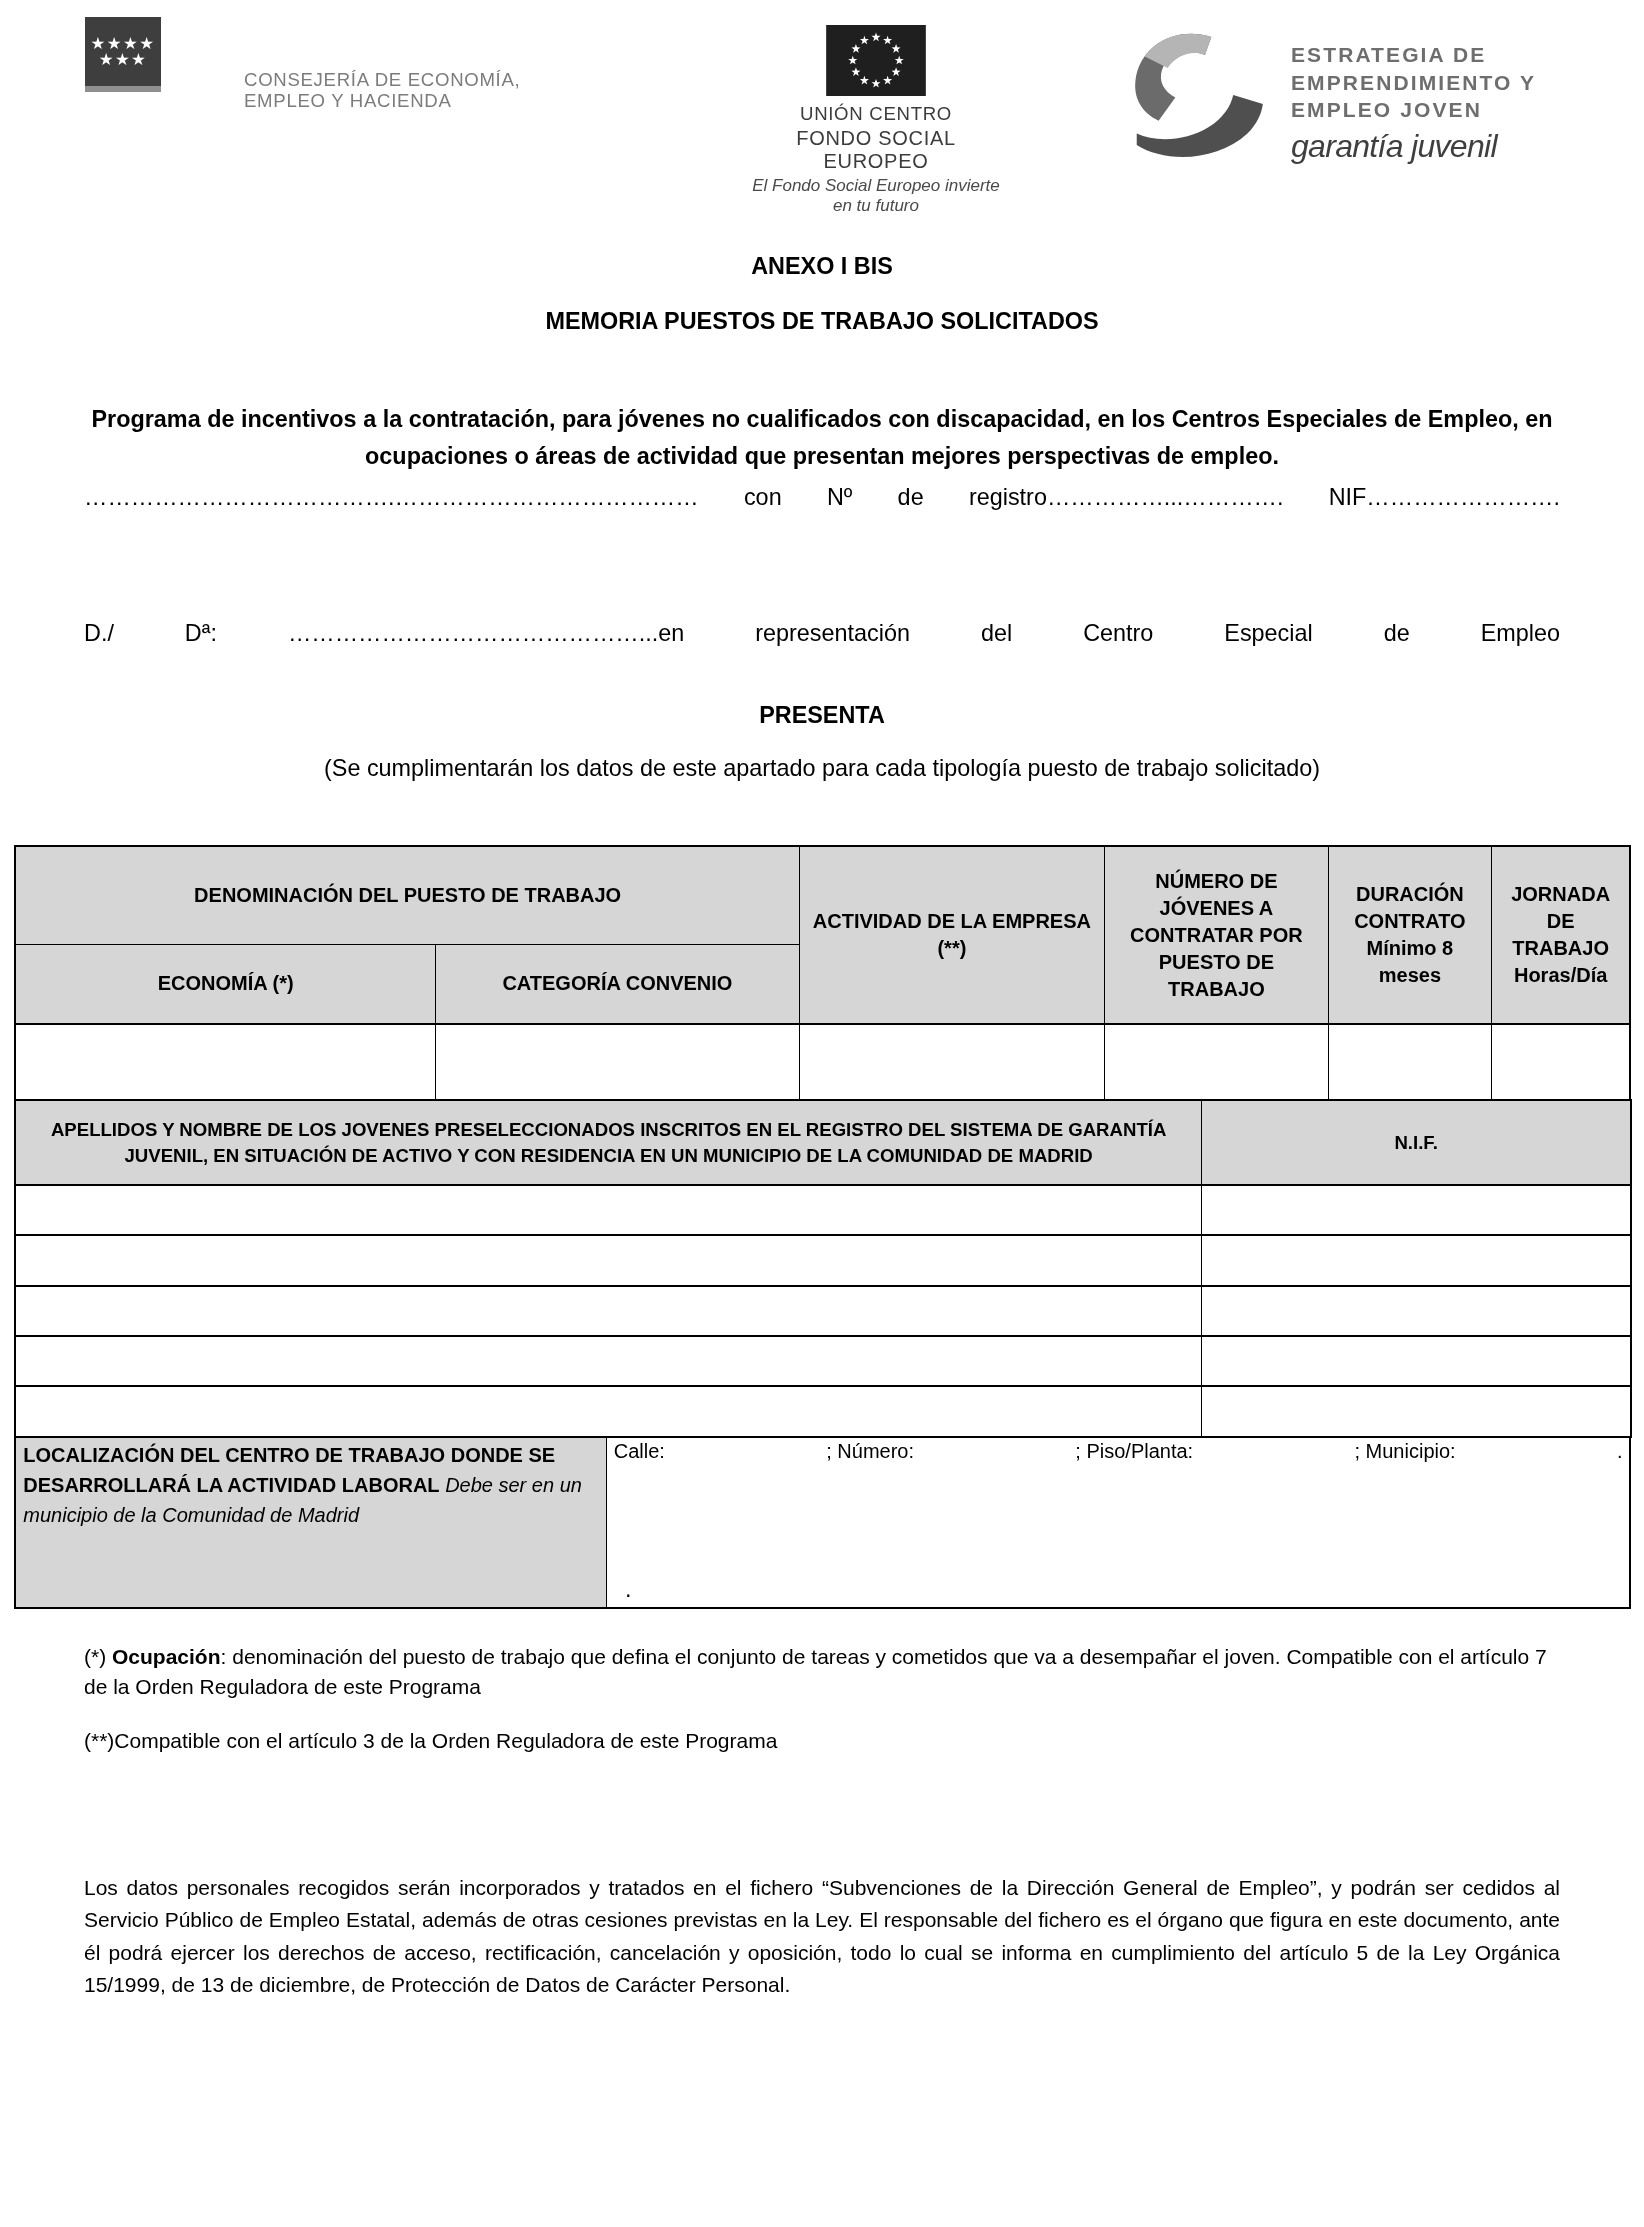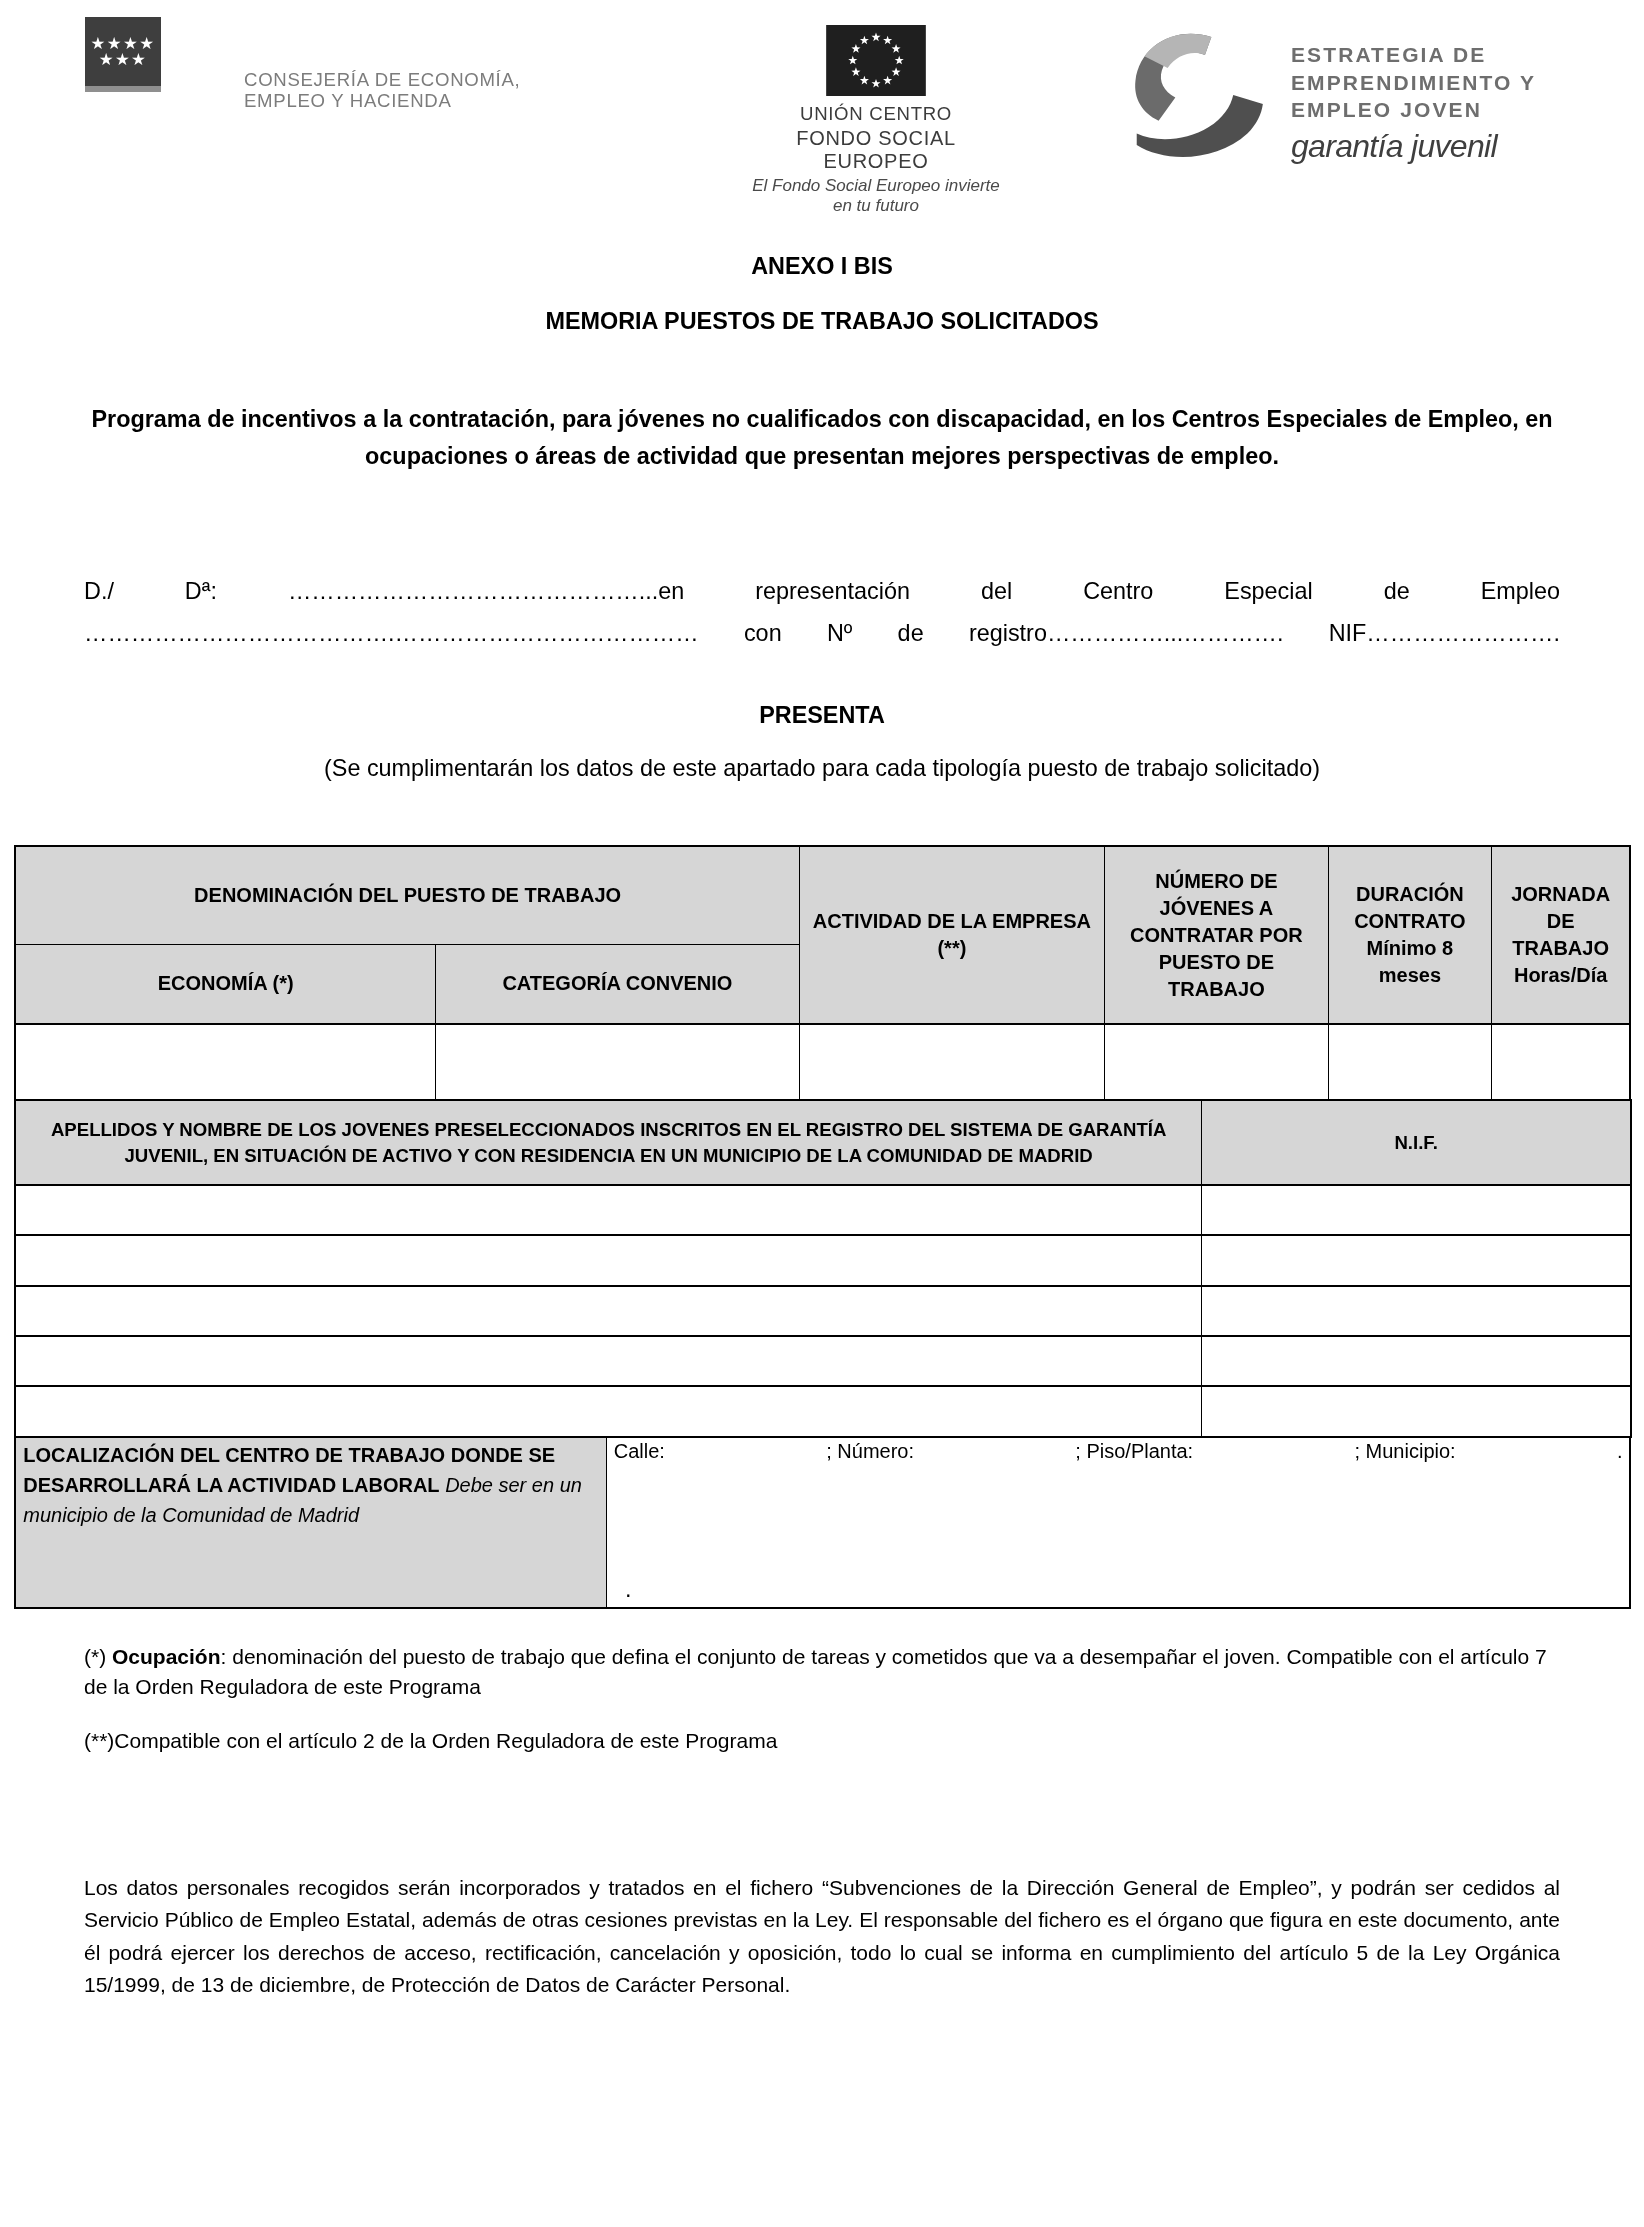--- a/index.html
+++ b/index.html
@@ -125,22 +125,22 @@
     </div>
 
   </div>
   <div style="height:162px;"></div>
 
   <div class="title1">ANEXO I BIS</div>
   <div class="title2">MEMORIA PUESTOS DE TRABAJO SOLICITADOS</div>
 
   <div class="intro">Programa de incentivos a la contratación, para jóvenes no cualificados con discapacidad, en los Centros Especiales de Empleo, en ocupaciones o áreas de actividad que presentan mejores perspectivas de empleo.</div>
 
+  <div class="dline dline2">………………………………….………………………………… con Nº de registro……………...…………. NIF…………………….</div>
   <div class="dline dline1">D./ Dª: ………………………………………...en representación del Centro Especial de Empleo</div>
-  <div class="dline dline2">………………………………….………………………………… con Nº de registro……………...…………. NIF…………………….</div>
 
   <div class="presenta">PRESENTA</div>
   <div class="note">(Se cumplimentarán los datos de este apartado para cada tipología puesto de trabajo solicitado)</div>
 
   <table class="tbl t1">
     <colgroup>
       <col style="width:420px">
         <col style="width:364px">
         <col style="width:305px">
       <col style="width:224px">
@@ -225,18 +225,18 @@
         </div>
         <div class="addr-dot">.</div>
       </td>
     </tr>
   </tbody>
     </table>
 
   <div class="fn fn1">
     <span>(*) </span><b>Ocupación</b><span>: denominación del puesto de trabajo que defina el conjunto de tareas y cometidos que va a desempañar el joven. Compatible con el artículo 7 de la Orden Reguladora de este Programa</span>
   </div>
-  <div class="fn fn2">(**)Compatible con el artículo 2 de la Orden Reguladora de este Programa</div>
+  <div class="fn fn2">(**)Compatible con el artículo 3 de la Orden Reguladora de este Programa</div>
 
   <div class="privacy">Los datos personales recogidos serán incorporados y tratados en el fichero “Subvenciones de la Dirección General de Empleo”, y podrán ser cedidos al Servicio Público de Empleo Estatal, además de otras cesiones previstas en la Ley. El responsable del fichero es el órgano que figura en este documento, ante él podrá ejercer los derechos de acceso, rectificación, cancelación y oposición, todo lo cual se informa en cumplimiento del artículo 5 de la Ley Orgánica 15/1999, de 13 de diciembre, de Protección de Datos de Carácter Personal.</div>
 
 </div>
 
 
 </body></html>

